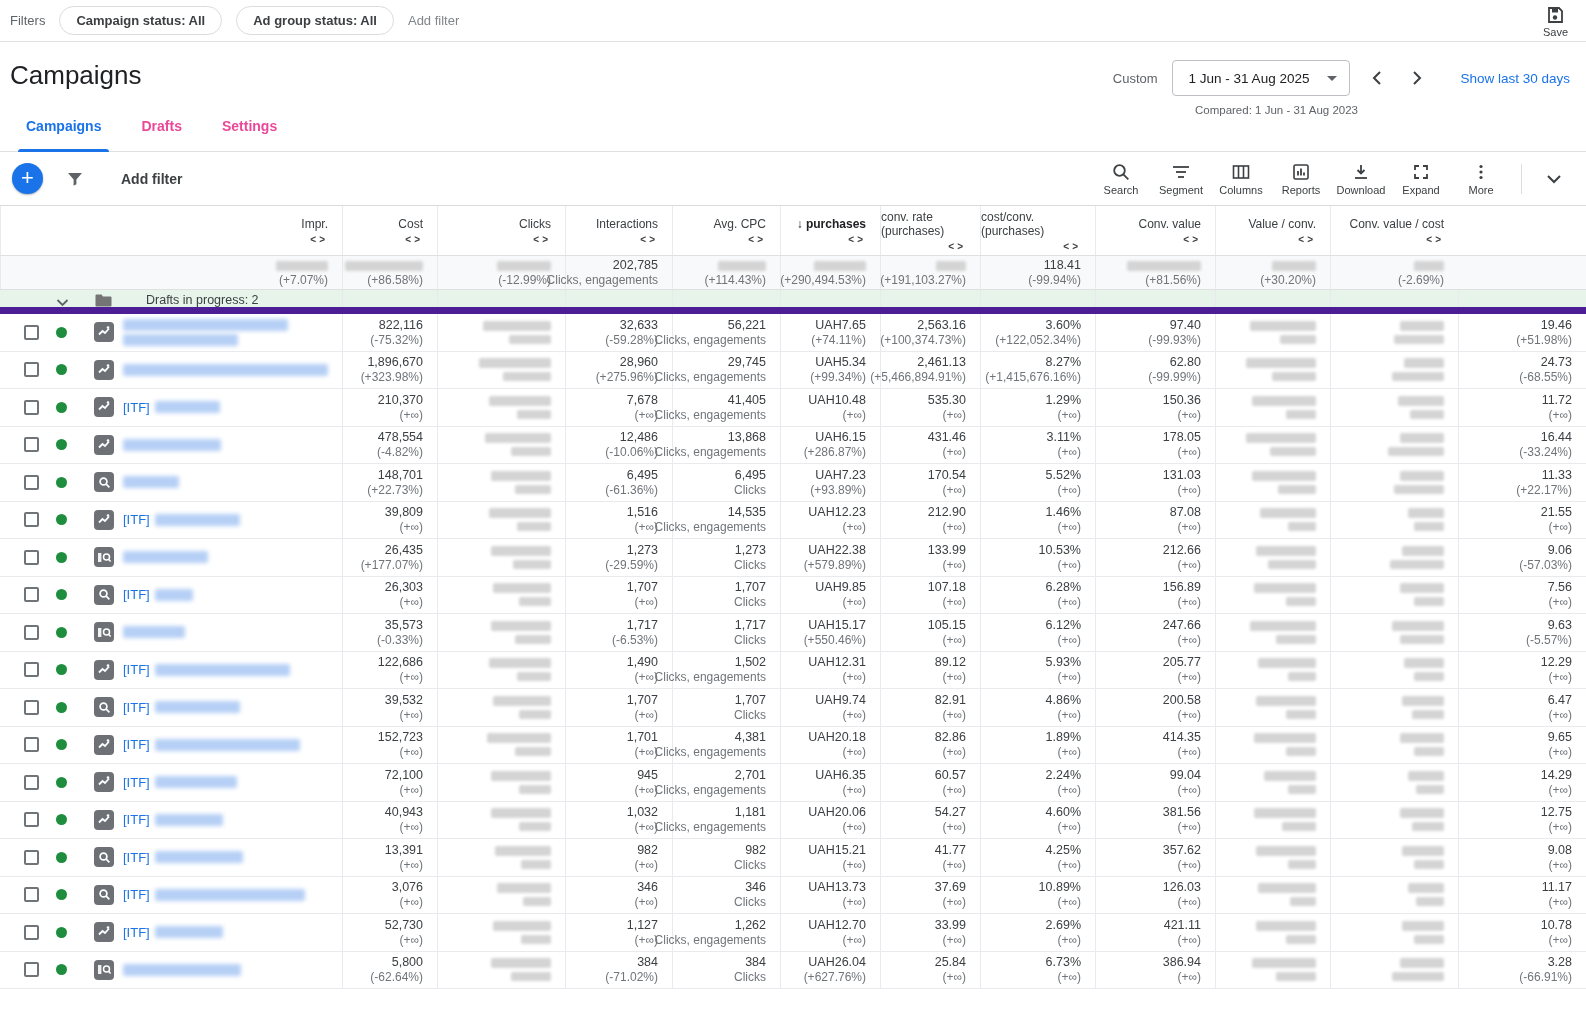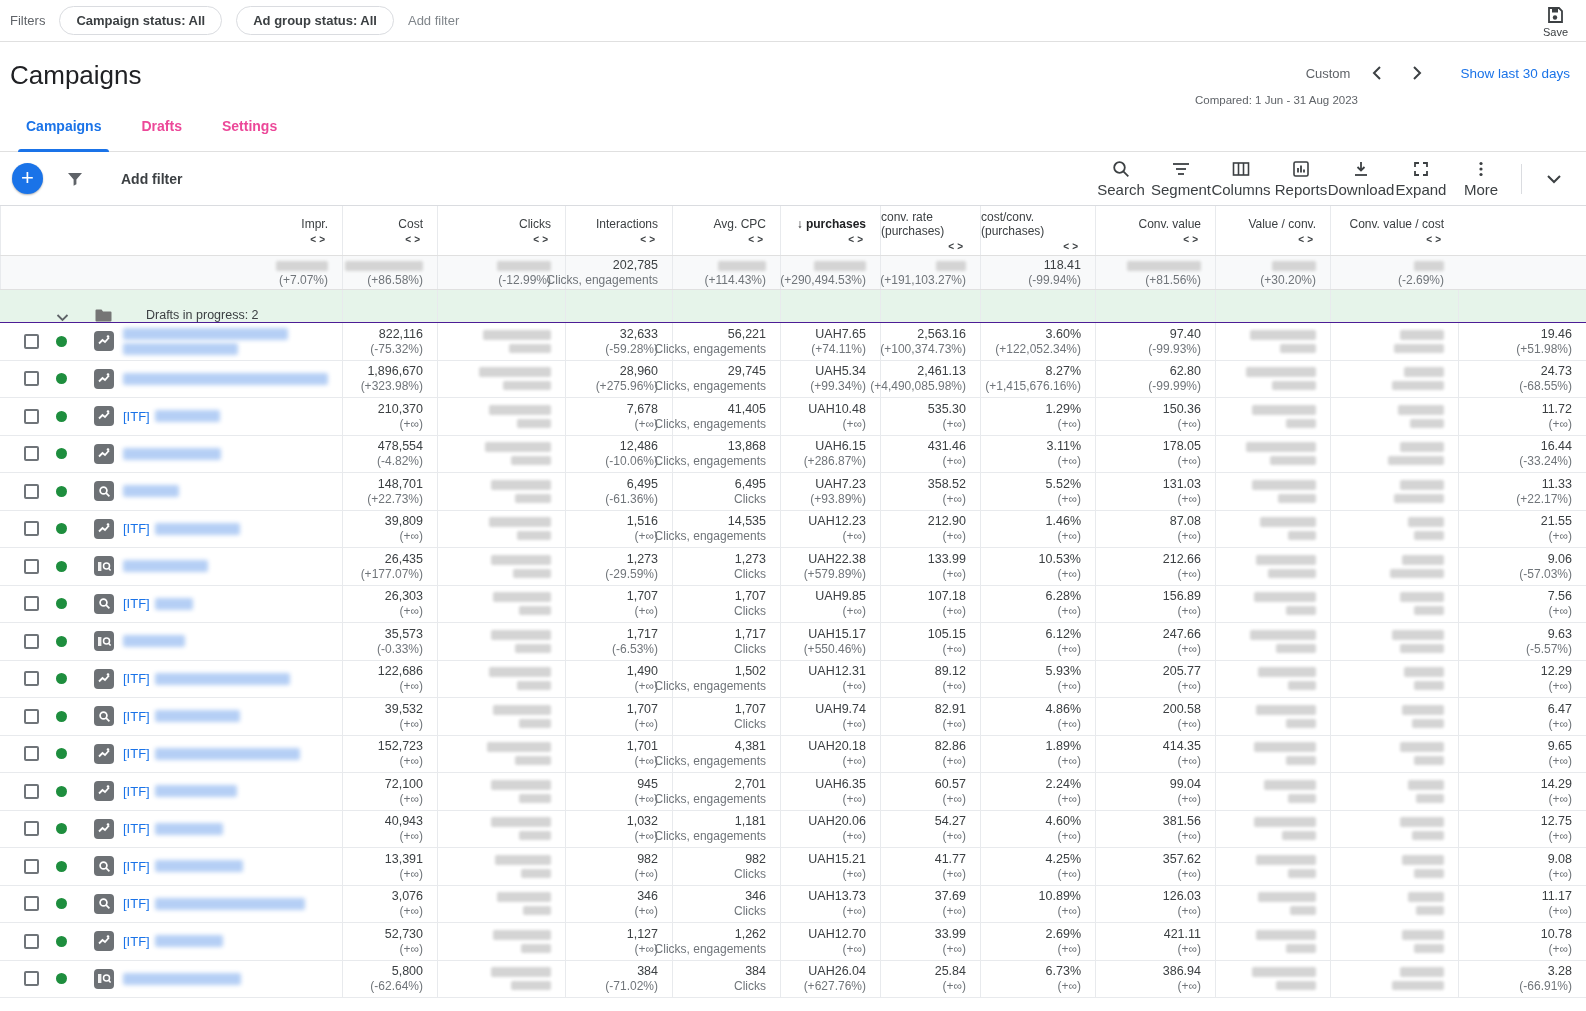--- a/index.html
+++ b/index.html
@@ -42,21 +42,21 @@
     height:3px; background:#1a73e8; border-radius:3px 3px 0 0; }
 
   
   .toolbar { height:53px; display:flex; align-items:center; padding:0 10px 0 12px; }
   .plus-btn { width:31px; height:31px; border-radius:50%; background:#1a73e8; color:#fff;
     font-size:22px; line-height:29px; text-align:center; cursor:pointer; box-shadow:0 1px 2px rgba(0,0,0,.3); }
   .funnel { margin-left:22px; cursor:pointer; display:flex; }
   .addfilter-tb { margin-left:36px; font-size:14px; color:#3c4043; font-weight:bold; cursor:pointer; }
   .tb-right { margin-left:auto; display:flex; align-items:center; }
   .tb-action { width:60px; display:flex; flex-direction:column; align-items:center; gap:2px; cursor:pointer; }
-  .tb-action .lbl { font-size:15px; color:#3c4043; }
+  .tb-action .lbl { font-size:11px; color:#3c4043; }
   .tb-divider { width:1px; height:30px; background:#dadce0; margin:0 10px; }
   .tb-collapse { width:44px; display:flex; justify-content:center; cursor:pointer; }
 
   
   .grid-row { display:grid;
     grid-template-columns:342px 95px 128px 107px 108px 100px 100px 115px 120px 115px 128px 128px; }
   .thead { border-top:1px solid #dadce0; border-bottom:1px solid #e0e0e0; height:51px; }
   .hcell { display:flex; flex-direction:column; justify-content:center; align-items:flex-end;
     padding-right:14px; border-left:1px solid #e8eaed; cursor:pointer; }
   .hcell .hlabel { font-size:12px; color:#3c4043; }
@@ -67,21 +67,21 @@
     flex:none; cursor:pointer; }
   .hdot { width:12px; height:12px; border-radius:50%; background:#5f6368; margin-left:15px; flex:none; cursor:pointer; }
   .hcamp-lbl { font-size:12px; color:#3c4043; margin-left:29px; }
 
   .total-row { background:#f8f9fa; border-bottom:1px solid #e0e0e0; height:34px; }
   .total-label { display:flex; align-items:center; padding-left:24px; font-size:12.5px; color:#3c4043; }
   .help { width:14px; height:14px; border:1.5px solid #5f6368; border-radius:50%; font-size:9.5px;
     color:#5f6368; display:inline-flex; align-items:center; justify-content:center; margin-left:8px;
     font-weight:bold; cursor:pointer; }
 
-  .group-row { background:#e6f4ea; border-bottom:1px solid #4c1d95; height:33px; }
+  .group-row { background:#e6f4ea; border-bottom:7px solid #4c1d95; height:24px; }
   .group-main { display:flex; align-items:center; padding-left:56px; gap:26px; }
   .group-lbl { font-size:12.5px; color:#3c4043; margin-left:8px; }
 
   .data-row { height:37.5px; border-bottom:1px solid #e8eaed; }
   .cell { display:flex; flex-direction:column; justify-content:center; align-items:flex-end;
     padding-right:14px; border-left:1px solid #e8eaed; position:relative; }
   .group-row .cell, .total-row .cell { border-left:1px solid #e8eaed; }
   .val { font-size:12.5px; color:#3c4043; line-height:15px; white-space:nowrap; }
   .sub { font-size:12px; color:#70757a; line-height:14px; white-space:nowrap; }
   .blur-g { background:#d4d4d4; height:10px; border-radius:2px; filter:blur(1.6px); margin:2px 0; }
@@ -114,20 +114,24 @@
     </span>
     <span class="lbl">Save</span>
   </div>
 </div>
 
 <div class="title-row">
   <div class="page-title">Campaigns</div>
   <div class="date-cluster">
     <div class="date-line">
       <span class="custom-lbl">Custom</span>
+      <div class="date-box">
+        <span>1 Jun - 31 Aug 2025</span>
+        <span class="tri"></span>
+      </div>
       <span class="nav-chev">
         <svg width="12" height="16">
             <path d="M9 2 L3 8 L9 14" stroke="#3c4043" stroke-width="2" fill="none"></path>
           </svg>
       </span>
       <span class="nav-chev">
         <svg width="12" height="16">
             <path d="M3 2 L9 8 L3 14" stroke="#3c4043" stroke-width="2" fill="none"></path>
           </svg>
       </span>
@@ -443,21 +447,21 @@
         <div class="cell">
           <span class="val">29,745</span>
           <span class="sub">Clicks, engagements</span>
         </div>
         <div class="cell">
           <span class="val">UAH5.34</span>
           <span class="sub">(+99.34%)</span>
         </div>
         <div class="cell">
           <span class="val">2,461.13</span>
-          <span class="sub">(+4,490,085.98%)</span>
+          <span class="sub">(+5,466,894.91%)</span>
         </div>
         <div class="cell">
           <span class="val">8.27%</span>
           <span class="sub">(+1,415,676.16%)</span>
         </div>
         <div class="cell">
           <span class="val">62.80</span>
           <span class="sub">(-99.99%)</span>
         </div>
         <div class="cell">
@@ -626,21 +630,21 @@
         </div>
         <div class="cell">
           <span class="val">6,495</span>
           <span class="sub">Clicks</span>
         </div>
         <div class="cell">
           <span class="val">UAH7.23</span>
           <span class="sub">(+93.89%)</span>
         </div>
         <div class="cell">
-          <span class="val">358.52</span>
+          <span class="val">170.54</span>
           <span class="sub">(+∞)</span>
         </div>
         <div class="cell">
           <span class="val">5.52%</span>
           <span class="sub">(+∞)</span>
         </div>
         <div class="cell">
           <span class="val">131.03</span>
           <span class="sub">(+∞)</span>
         </div>

